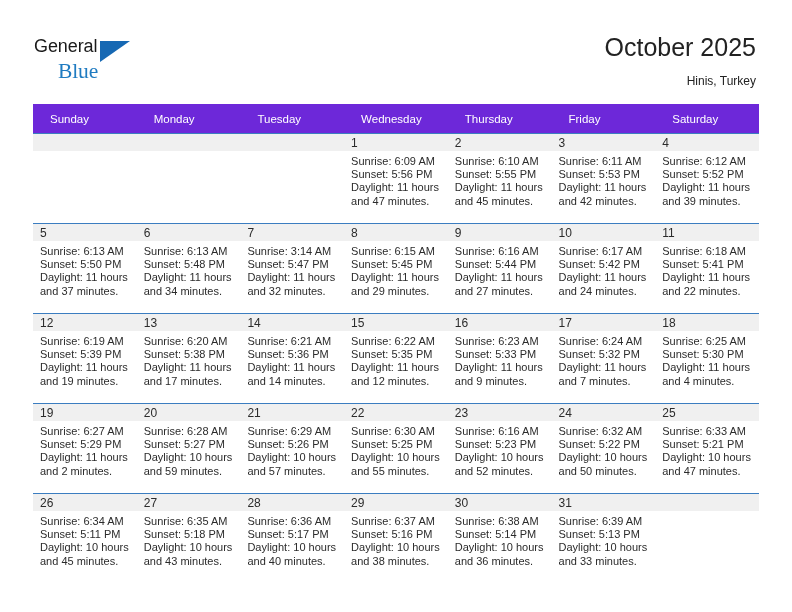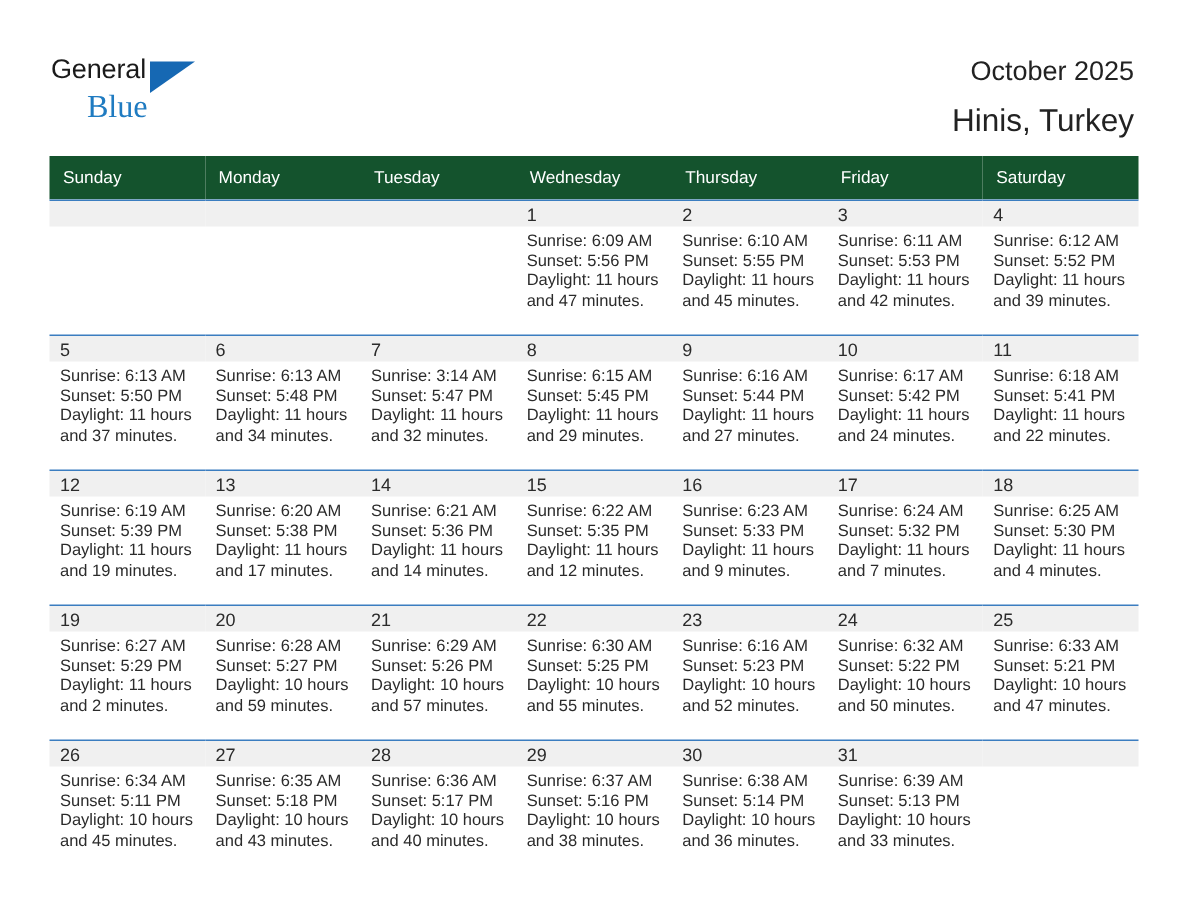--- a/index.html
+++ b/index.html
@@ -67,49 +67,49 @@
     border-right: 30px solid transparent;
   }
 
   .title-block {
     position: absolute;
     right: 36px;
     top: 30px;
     text-align: right;
   }
   .cal-title {
-    font-size: 18px;
+    font-size: 25px;
     color: #222222;
     line-height: 34px;
     white-space: nowrap;
   }
   .cal-location {
-    font-size: 21px;
+    font-size: 12px;
     color: #222222;
     line-height: 22px;
     margin-top: 6px;
     white-space: nowrap;
   }
 
   
   .calendar {
     position: absolute;
     left: 33px;
     top: 104px;
     width: 726px;
     border-collapse: collapse;
     table-layout: fixed;
   }
   .calendar th {
-    background: #14532d;
+    background: #6d28d9;
     color: #ffffff;
     font-size: 11.5px;
     font-weight: normal;
     text-align: left;
-    padding: 5px 0 5px 9px;
+    padding: 5px 0 5px 17px;
     height: 19px;
     border: none;
   }
   .calendar col { width: 103.71px; }
 
   .calendar td {
     vertical-align: top;
     padding: 0;
     border: none;
     height: 90px;

